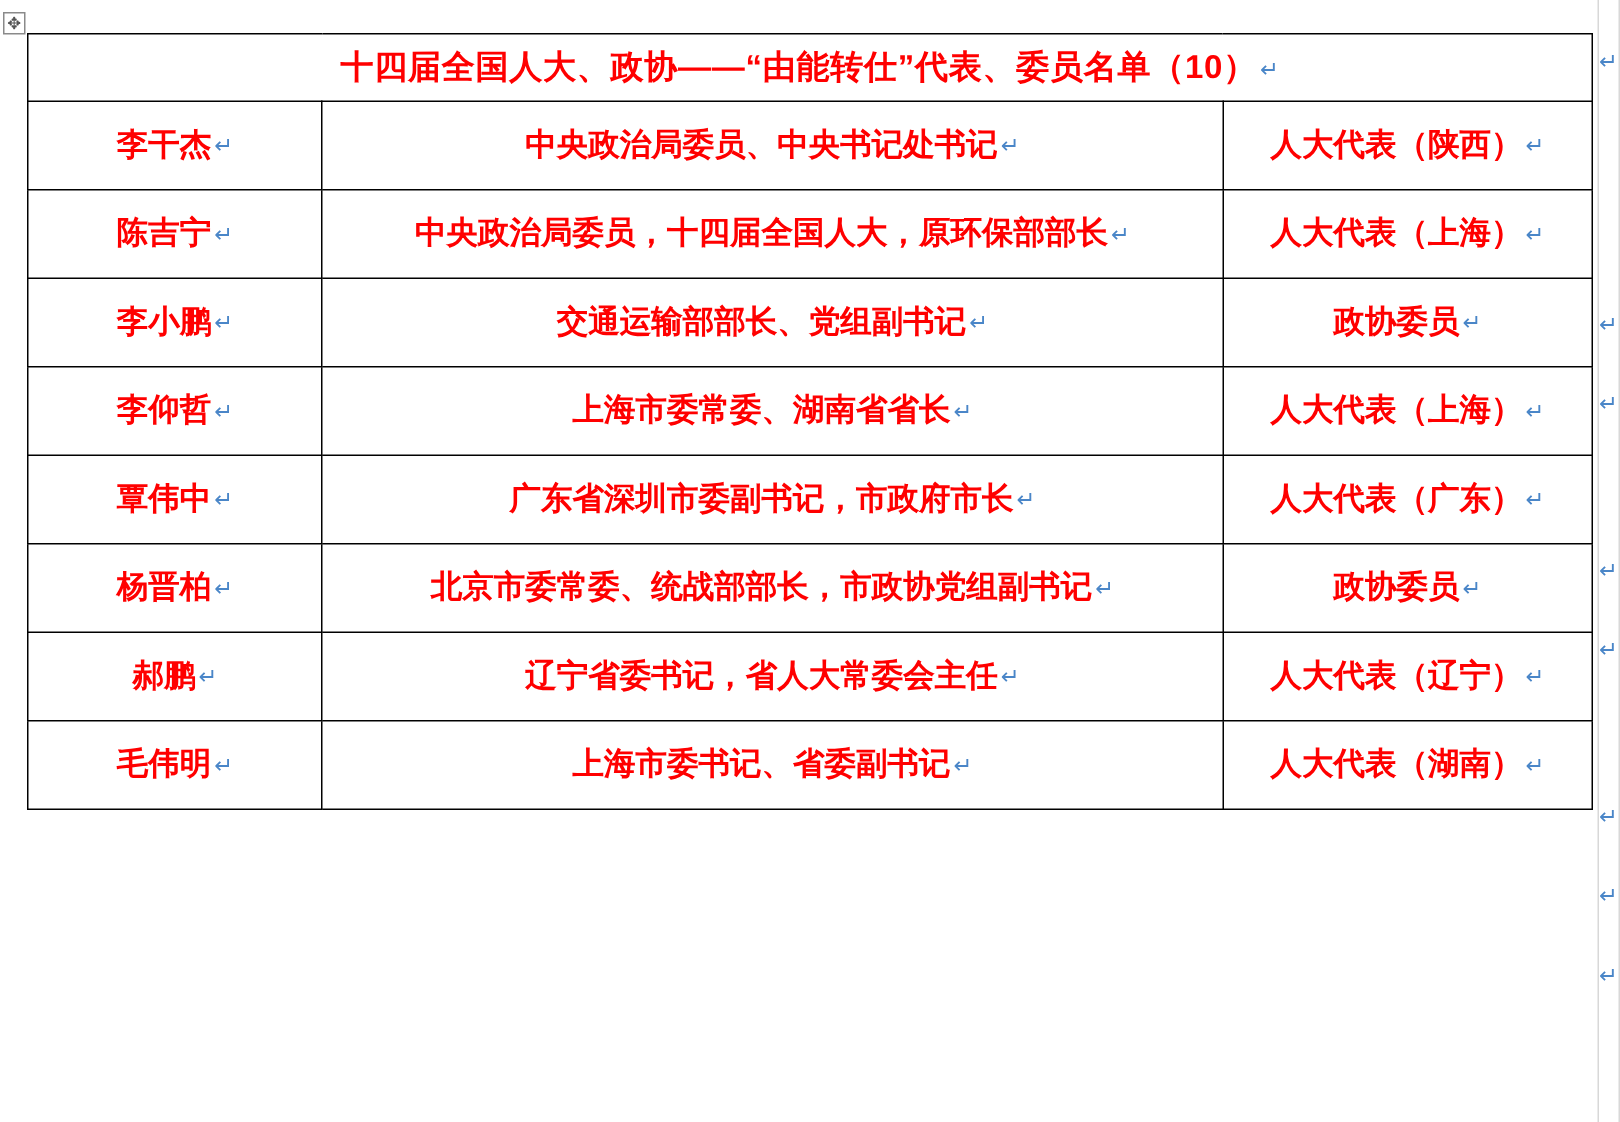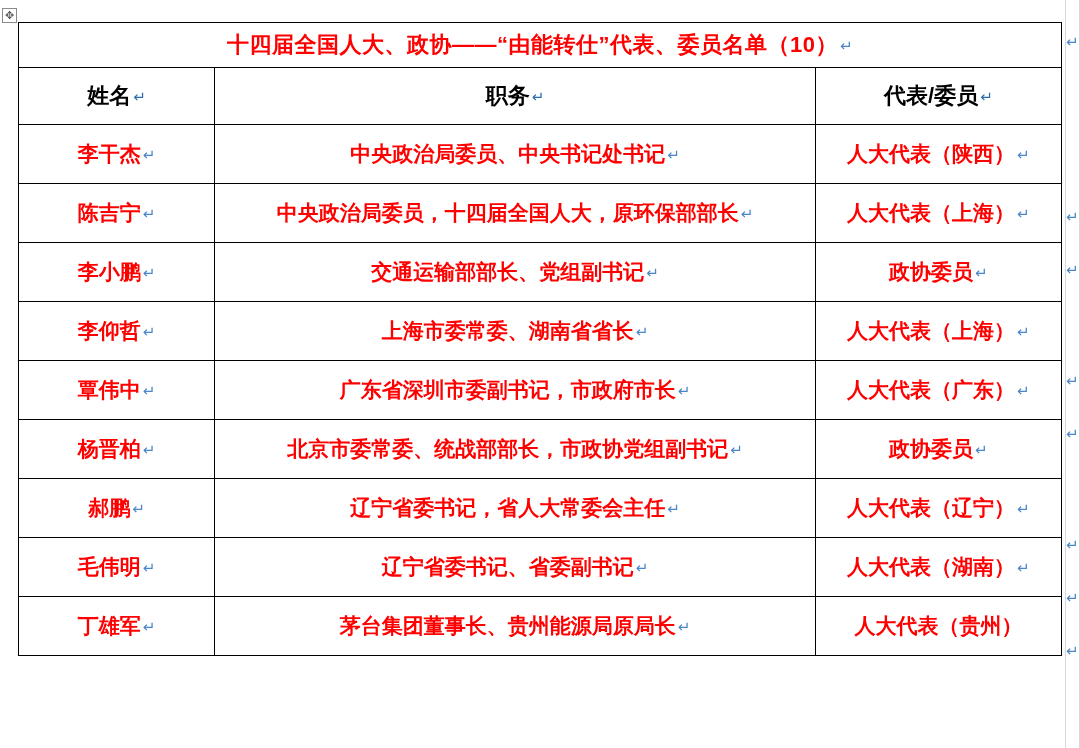--- a/index.html
+++ b/index.html
@@ -132,25 +132,20 @@
   <table class="doc-table">
     <colgroup>
       <col class="col-name">
       <col class="col-post">
       <col class="col-type">
     </colgroup>
     <tbody>
       <tr>
         <td class="title-cell" colspan="3"><span>十四届全国人大、政协——“由能转仕”代表、委员名单（10）</span><span class="pm">↵</span></td>
       </tr>
-      <tr>
-        <td class="header-cell"><span>姓名</span><span class="pm pm-black">↵</span></td>
-        <td class="header-cell"><span>职务</span><span class="pm pm-black">↵</span></td>
-        <td class="header-cell"><span>代表/委员</span><span class="pm pm-black">↵</span></td>
-      </tr>
 
       <tr>
         <td><span>李干杰</span><span class="pm">↵</span></td>
         <td><span>中央政治局委员、中央书记处书记</span><span class="pm">↵</span></td>
         <td><span>人大代表（陕西）</span><span class="pm">↵</span></td>
       </tr>
       <tr>
         <td><span>陈吉宁</span><span class="pm">↵</span></td>
         <td><span>中央政治局委员，十四届全国人大，原环保部部长</span><span class="pm">↵</span></td>
         <td><span>人大代表（上海）</span><span class="pm">↵</span></td>
@@ -175,27 +170,22 @@
         <td><span>北京市委常委、统战部部长，市政协党组副书记</span><span class="pm">↵</span></td>
         <td><span>政协委员</span><span class="pm">↵</span></td>
       </tr>
       <tr>
         <td><span>郝鹏</span><span class="pm">↵</span></td>
         <td><span>辽宁省委书记，省人大常委会主任</span><span class="pm">↵</span></td>
         <td><span>人大代表（辽宁）</span><span class="pm">↵</span></td>
       </tr>
       <tr>
         <td><span>毛伟明</span><span class="pm">↵</span></td>
-        <td><span>辽宁省委书记、省委副书记</span><span class="pm">↵</span></td>
+        <td><span>上海市委书记、省委副书记</span><span class="pm">↵</span></td>
         <td><span>人大代表（湖南）</span><span class="pm">↵</span></td>
-      </tr>
-      <tr>
-        <td><span>丁雄军</span><span class="pm">↵</span></td>
-        <td><span>茅台集团董事长、贵州能源局原局长</span><span class="pm">↵</span></td>
-        <td><span>人大代表（贵州）</span></td>
       </tr>
     </tbody>
   </table>
 
   <div class="margin-marks">
     <div style="margin-top:12px">↵</div>
     <div style="margin-top:160px">↵</div>
     <div style="margin-top:38px">↵</div>
     <div style="margin-top:96px">↵</div>
     <div style="margin-top:38px">↵</div>

